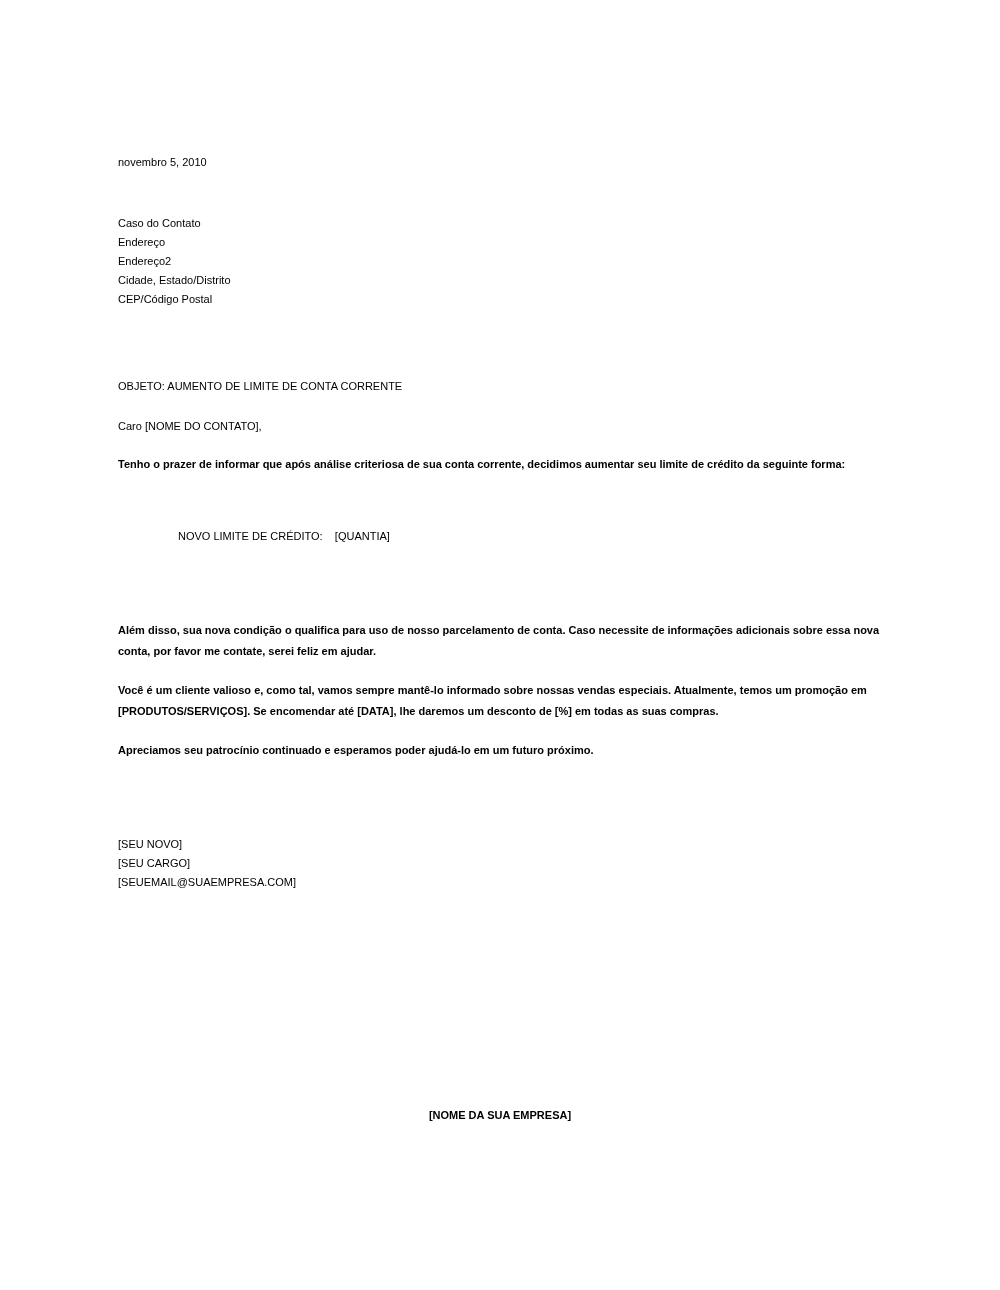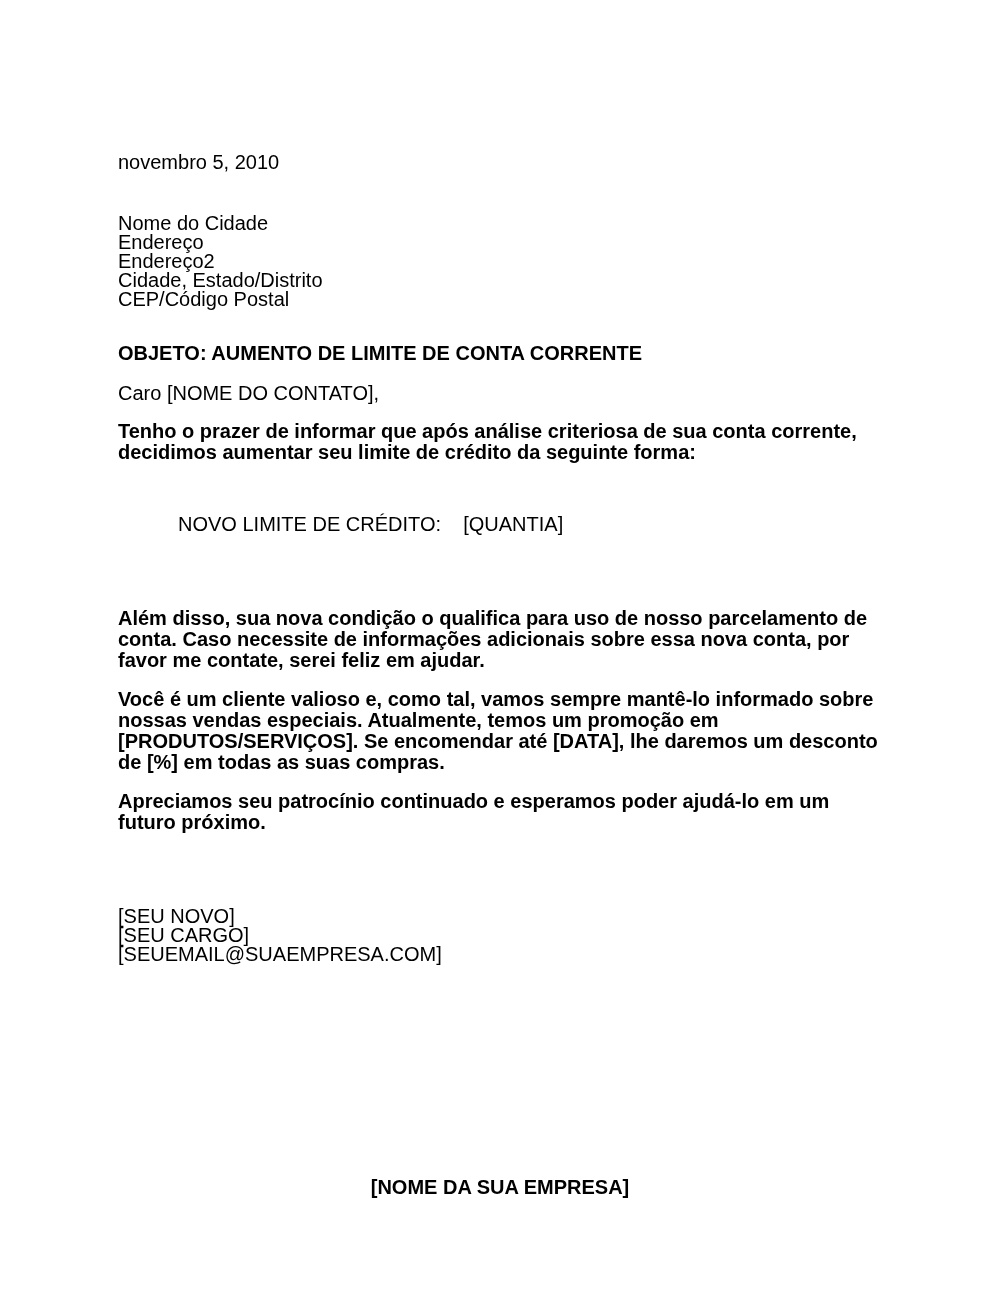--- a/index.html
+++ b/index.html
@@ -7,30 +7,30 @@
     padding: 0;
     background: #ffffff;
   }
   .page {
     position: relative;
     width: 1000px;
     height: 1290px;
     background: #ffffff;
     color: #000000;
     font-family: "Liberation Sans", "DejaVu Sans", sans-serif;
-    font-size: 20px;
+    font-size: 11px;
     line-height: 20px;
     box-sizing: border-box;
     padding: 152px 118px 0 118px;
     overflow: hidden;
     border-radius: 20px;
   }
   .date { margin: 0; }
   .recipient { margin-top: 42px; line-height: 19px; }
-  .subject { margin-top: 34px; font-weight: bold; }
+  .subject { margin-top: 67px; font-weight: normal; }
   .greeting { margin-top: 20px; }
   .para { margin: 18px 0 0 0; line-height: 21px; font-weight: bold; }
   .para-gap { margin-top: 36px; }
   .credit-lines {
     margin-top: 14px;
     padding-left: 60px;
     white-space: pre;
     line-height: 19px;
   }
   .closing { margin-top: 34px; }
@@ -43,21 +43,21 @@
   .footer .company { font-weight: bold; }
 </style>
 </head>
 <body>
 
 <div class="page">
 
   <div class="date">novembro 5, 2010</div>
 
   <div class="recipient">
-    <div>Nome do Cidade</div>
+    <div>Caso do Contato</div>
     <div>Endereço</div>
     <div>Endereço2</div>
     <div>Cidade, Estado/Distrito</div>
     <div>CEP/Código Postal</div>
   </div>
 
   <div class="subject">OBJETO: AUMENTO DE LIMITE DE CONTA CORRENTE</div>
 
   <div class="greeting">Caro [NOME DO CONTATO],</div>
 

